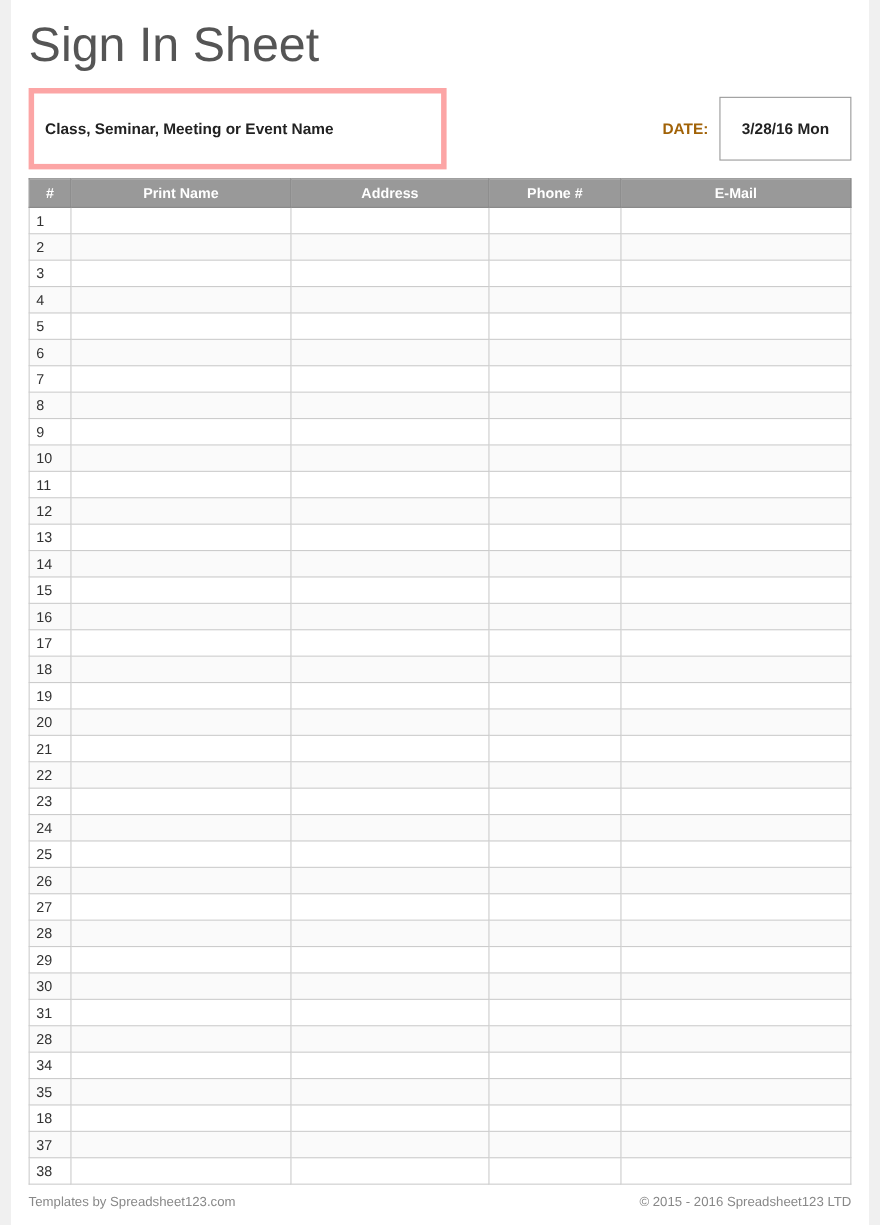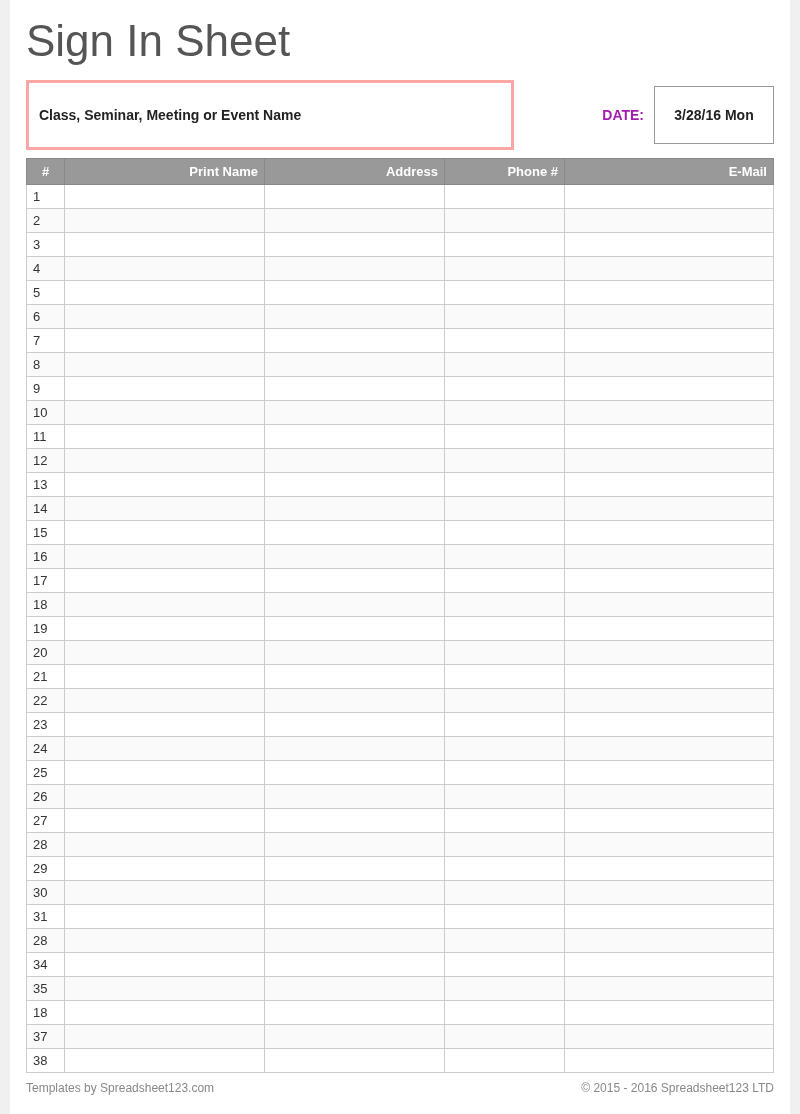--- a/index.html
+++ b/index.html
@@ -33,33 +33,33 @@
     }
 
     .header-row {
       display: flex;
       align-items: center;
       margin-bottom: 8px;
       gap: 10px;
     }
 
     .event-name-box {
-      border: 3px solid #fca5a5;
+      border: 5px solid #fca5a5;
       padding: 24px 10px;
       font-size: 14px;
       font-weight: bold;
       color: #222;
       flex: 0 0 auto;
-      width: 488px;
+      width: 380px;
     }
 
     .date-label {
       font-size: 14px;
       font-weight: bold;
-      color: #a21caf;
+      color: #a16207;
       margin-left: auto;
       white-space: nowrap;
     }
 
     .date-value-box {
       border: 1px solid #999;
       padding: 20px 10px;
       font-size: 14px;
       font-weight: bold;
       color: #222;
@@ -72,21 +72,21 @@
       border-collapse: collapse;
       font-size: 13px;
     }
 
     .sign-in-table thead tr th {
       background-color: #999999;
       color: #ffffff;
       font-weight: bold;
       border: 1px solid #888;
       padding: 5px 6px;
-      text-align: right;
+      text-align: center;
     }
 
     .sign-in-table thead tr th.col-num {
       width: 38px;
       text-align: center;
     }
 
     .sign-in-table thead tr th.col-name {
       width: 200px;
     }

